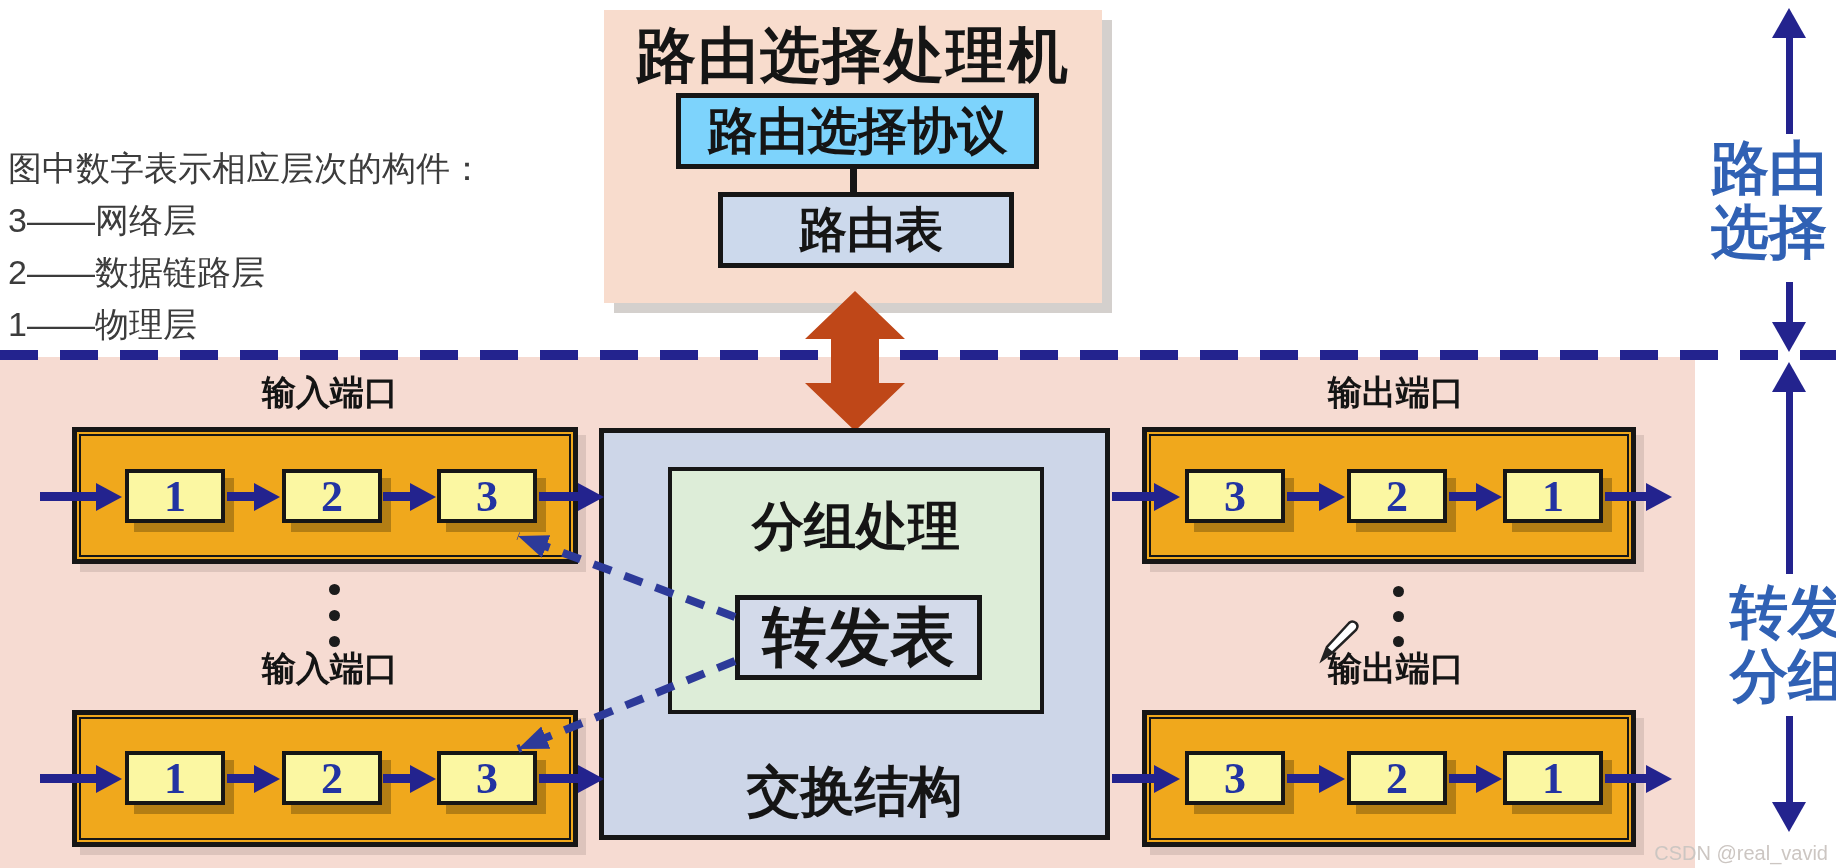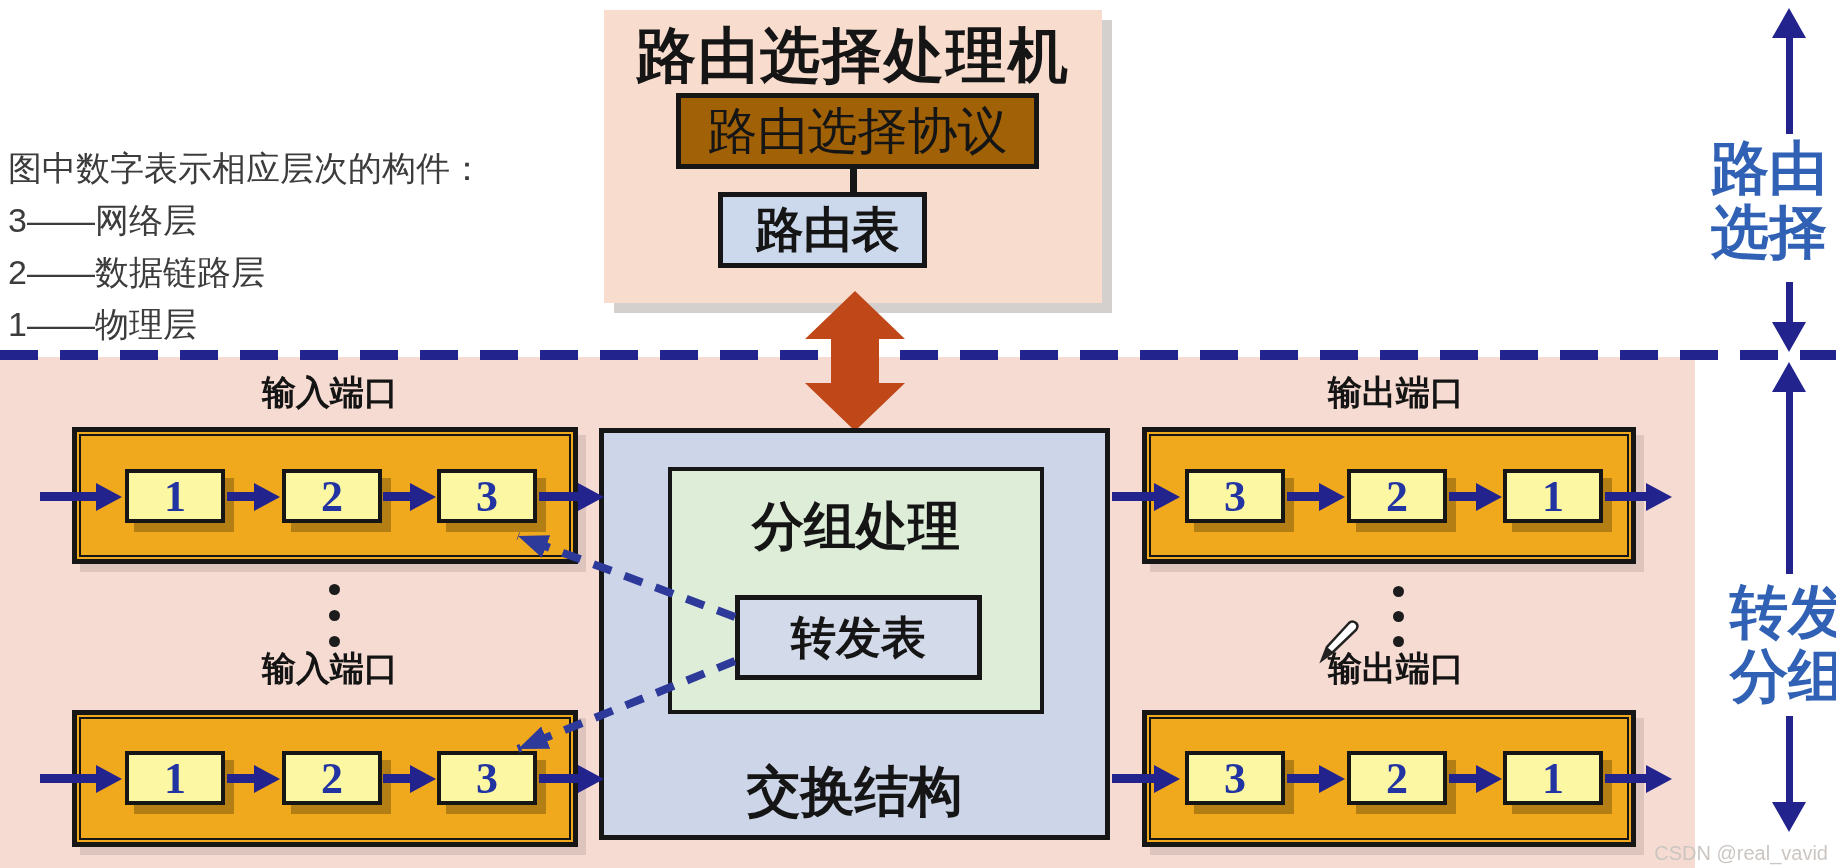--- a/index.html
+++ b/index.html
@@ -15,35 +15,35 @@
     position:absolute; left:0; top:350px; width:1836px; height:10px;
     background:repeating-linear-gradient(90deg,#23238e 0 38px, transparent 38px 60px);
   }
   
   .procbox { position:absolute; left:604px; top:10px; width:498px; height:293px;
     background:#f8dccd; box-shadow:10px 10px 0 rgba(160,150,145,.45); }
   .proc-title { position:absolute; left:604px; top:16px; width:498px; text-align:center;
     font-size:60px; font-weight:600; color:#151515; letter-spacing:2px; white-space:nowrap; }
   .box { position:absolute; box-sizing:border-box; border:5px solid #161616;
     display:flex; align-items:center; justify-content:center; }
-  .proc-green { left:676px; top:93px; width:363px; height:76px; background:#a16207;
-    font-size:50px; font-weight:400; color:#151515; }
+  .proc-green { left:676px; top:93px; width:363px; height:76px; background:#7dd3fc;
+    font-size:50px; font-weight:700; color:#151515; }
   .proc-conn { position:absolute; left:850px; top:166px; width:7px; height:28px; background:#161616; }
-  .proc-blue { left:718px; top:192px; width:209px; height:76px; background:#ccd9ec;
+  .proc-blue { left:718px; top:192px; width:296px; height:76px; background:#ccd9ec;
     font-size:48px; font-weight:600; color:#151515;padding-left:10px; }
   
   .legend { position:absolute; left:8px; top:142px; color:#3c3c3c; font-size:34px;
     line-height:52px; white-space:nowrap; }
   
   .fabric { left:599px; top:428px; width:511px; height:412px; background:#cdd6e8; }
   .green-inner { left:668px; top:467px; width:376px; height:247px; background:#ddedd8; border-width:4px; }
   .pkt-label { position:absolute; left:668px; top:492px; width:376px; text-align:center;
     font-size:52px; font-weight:600; color:#151515; }
   .fwd-box { left:735px; top:595px; width:247px; height:85px; background:#d3daea;
-    font-size:45px; font-weight:600; color:#151515; }
+    font-size:64px; font-weight:600; color:#151515; }
   .fab-label { position:absolute; left:599px; top:756px; width:511px; text-align:center;
     font-size:54px; font-weight:600; color:#151515; }
   
   .portlabel { position:absolute; width:260px; text-align:center; font-size:34px;
     font-weight:600; color:#141414; white-space:nowrap; }
   .portbox { position:absolute; box-sizing:border-box; background:#f0a81c;
     border:5px solid #161616; box-shadow:8px 8px 0 rgba(0,0,0,.10); }
   .portbox::before { content:""; position:absolute; inset:2px; border:2px solid #161616; pointer-events:none; }
   .cell { position:absolute; box-sizing:border-box; width:100px; height:54px;
     background:#fbf7a2; border:4px solid #161616; box-shadow:9px 9px 0 rgba(105,75,10,.45);

